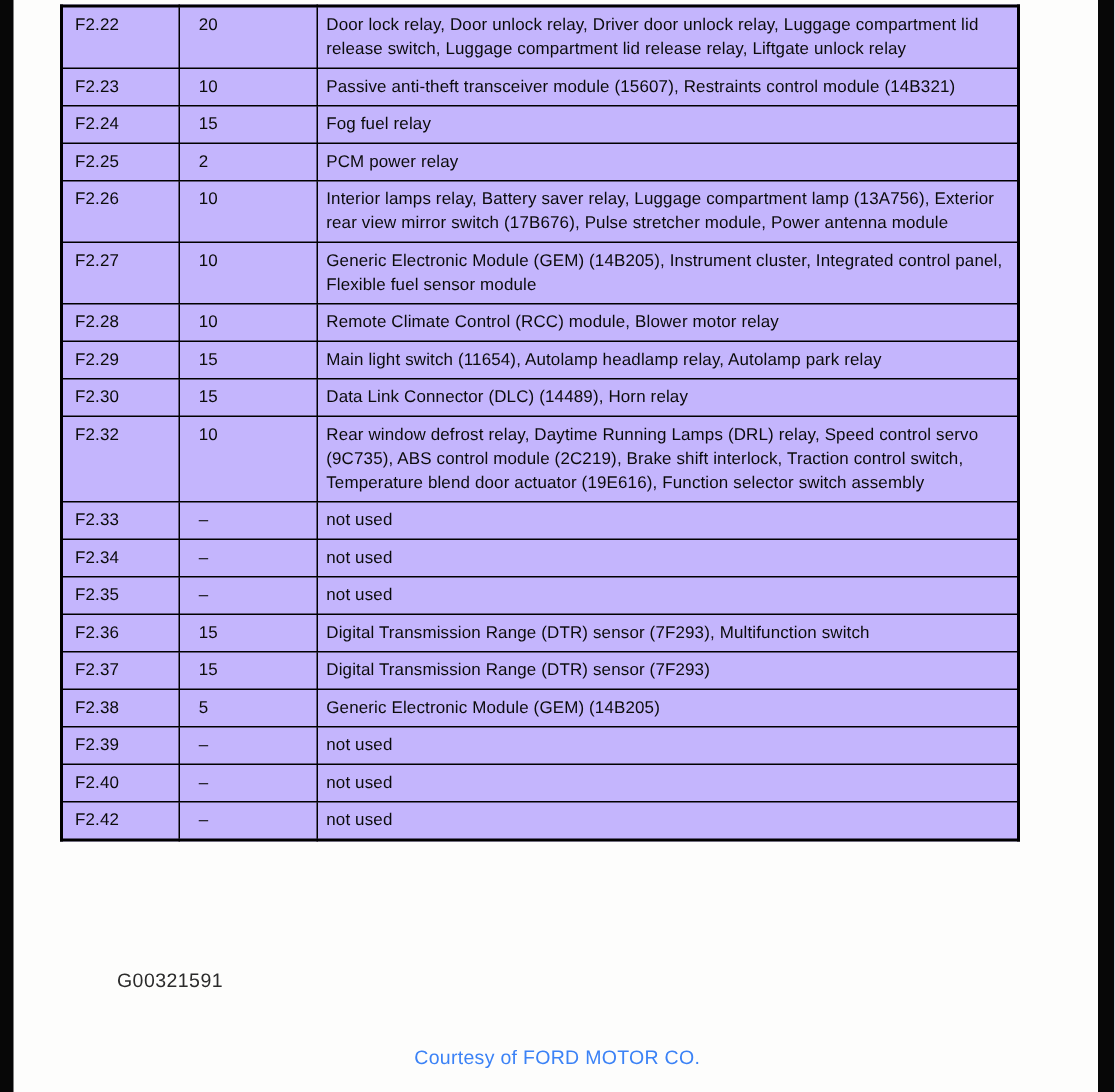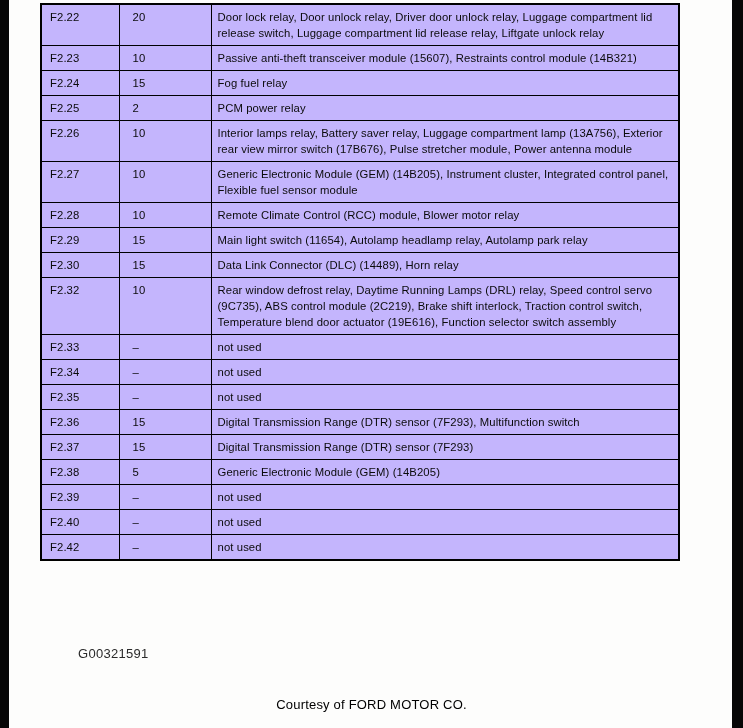--- a/index.html
+++ b/index.html
@@ -60,21 +60,21 @@
     letter-spacing: 0.3px;
     margin-left: 32px;
   }
   .caption {
     position: absolute;
     left: 0;
     right: 0;
     top: 697px;
     text-align: center;
     font-size: 13px;
-    color: #000000;
+    color: #3b82f6;
     letter-spacing: 0.2px;
   }
 </style>
 </head>
 <body>
 
 <div class="page">
   <div class="scan-bar left"></div>
   <div class="scan-bar right"></div>
 

